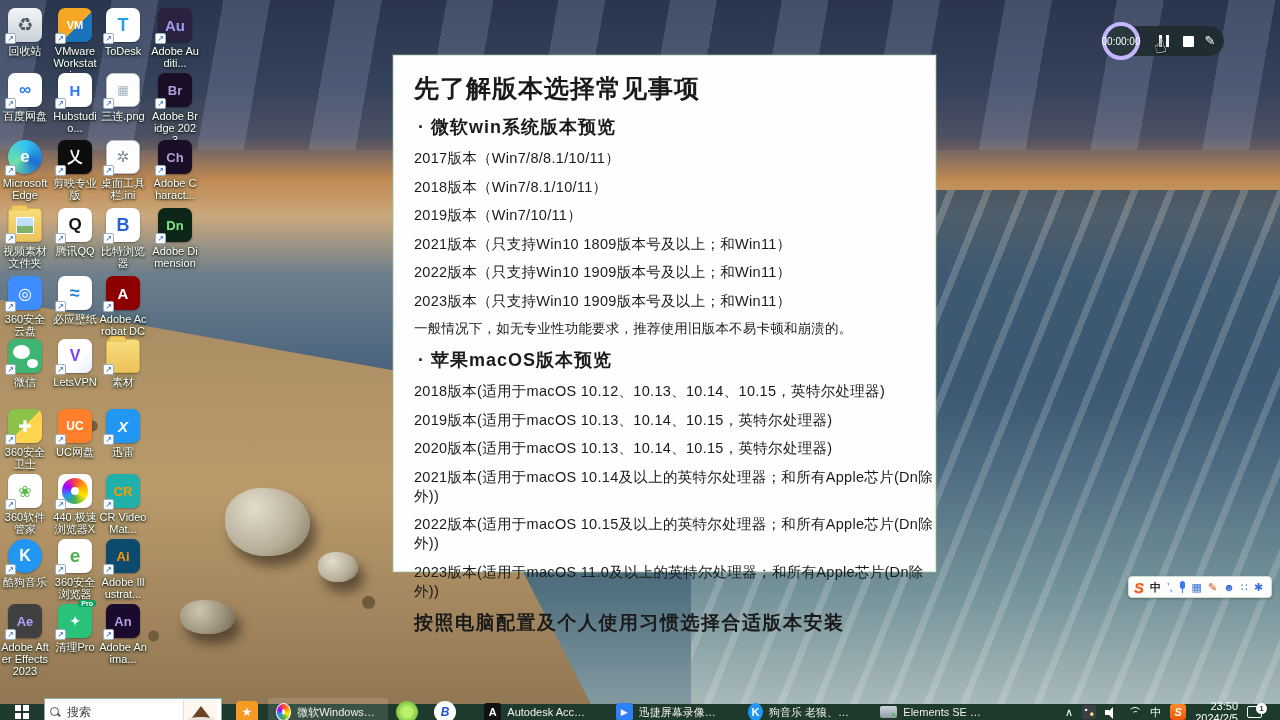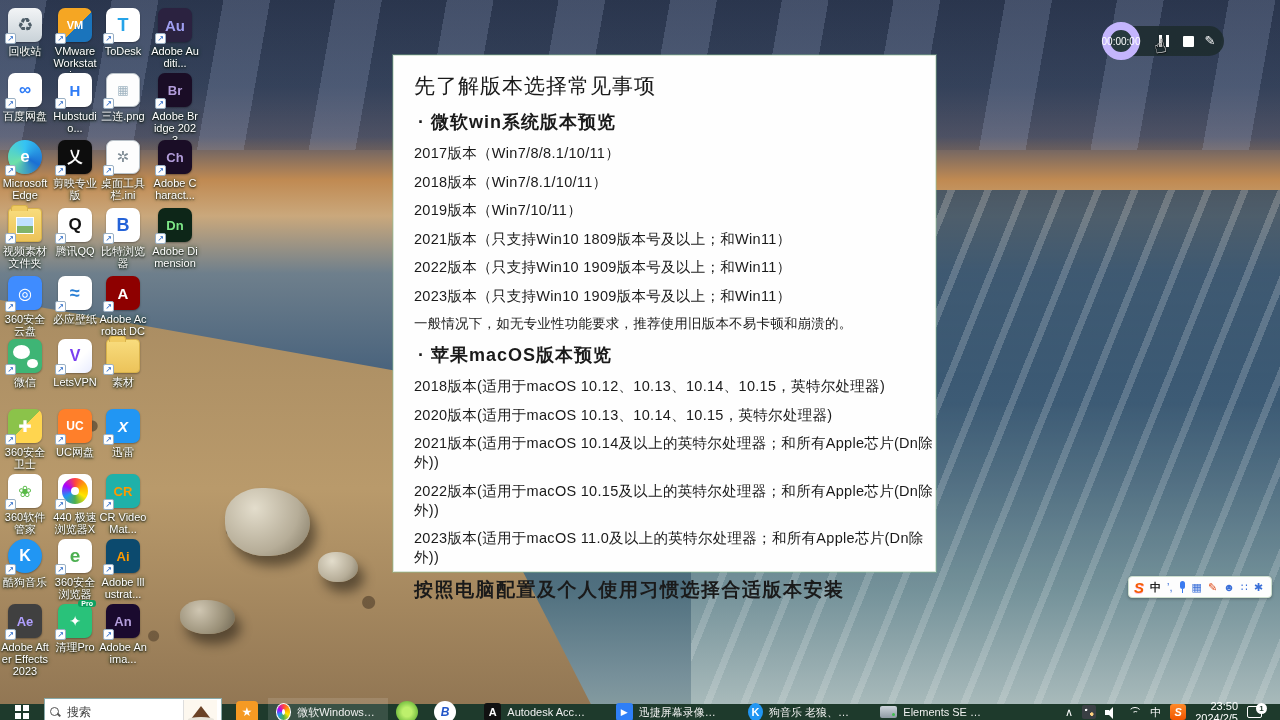--- a/index.html
+++ b/index.html
@@ -87,30 +87,30 @@
   .k-rdp .stand{position:absolute;left:9px;top:22px;width:16px;height:3px;background:#cfd6de;box-shadow:0 3px 0 -1px #b9c2cc}
   .k-rdp .badge{position:absolute;right:-3px;bottom:-2px;width:16px;height:16px;border-radius:50%;background:#fff;
     border:1px solid #aab;color:#2faa44;font-size:9px;line-height:14px;font-weight:bold}
   .k-txt{background:#fff;box-shadow:none;border:1px solid #aeb7bf;width:26px;height:32px;margin:0 auto;border-radius:1px;
     background-image:linear-gradient(#c9d0d6 1px,transparent 1px);background-size:100% 6px;background-position:0 8px;position:relative}
   .k-txt::before{content:"";position:absolute;right:-1px;top:-1px;border:5px solid #dfe4e8;border-left-color:transparent;border-bottom-color:transparent}
 
   
   .panel{position:absolute;left:393px;top:55px;width:543px;height:517px;background:#fefefe;
     border:1px solid #d9e6d9;box-shadow:0 0 0 1px rgba(140,200,150,.35);padding:12px 0 0 20px;color:#1a1a1a}
-  .panel .title{font-size:21px;font-weight:normal;letter-spacing:1px;margin:4px 0 8px}
+  .panel .title{font-size:25px;font-weight:bold;letter-spacing:1px;margin:4px 0 8px}
   .panel .sec{font-size:18px;font-weight:bold;margin:10px 0 10px 4px;letter-spacing:1px}
   .panel .ln{font-size:14.5px;margin:0 0 9.5px;letter-spacing:.3px}
   .panel .note{font-size:13.5px;margin:2px 0 4px;letter-spacing:.2px}
   .panel .footer{font-size:19px;font-weight:bold;margin-top:8px;letter-spacing:1.5px}
 
   
   .rec{position:absolute;left:1104px;top:26px;width:120px;height:30px;background:rgba(30,44,48,.92);border-radius:16px}
   .rec .timer{position:absolute;left:-2px;top:-4px;width:38px;height:38px;border-radius:50%;background:#27393d;
-    border:8px solid #c4b5fd;color:#fff;font-size:10px;display:flex;align-items:center;justify-content:center}
+    border:4px solid #c4b5fd;color:#fff;font-size:10px;display:flex;align-items:center;justify-content:center}
   .rec .btn{position:absolute;top:7px;width:16px;height:16px;color:#fff;text-align:center}
   .rec .pause{left:52px}
   .rec .pause i{display:inline-block;width:3px;height:12px;background:#fff;margin:2px 2px 0}
   .rec .stop{left:76px}
   .rec .stop i{display:inline-block;width:11px;height:11px;background:#fff;margin-top:2px;border-radius:1px}
   .rec .pen{left:98px;font-size:13px;line-height:16px}
   .cursor{position:absolute;left:1154px;top:34px;font-size:20px;color:#fff;
     text-shadow:0 0 2px #000,0 1px 1px #000;transform:rotate(-14deg);z-index:50}
 
   
@@ -466,20 +466,21 @@
   <div class="sec">· 微软win系统版本预览</div>
   <div class="ln">2017版本（Win7/8/8.1/10/11）</div>
   <div class="ln">2018版本（Win7/8.1/10/11）</div>
   <div class="ln">2019版本（Win7/10/11）</div>
   <div class="ln">2021版本（只支持Win10 1809版本号及以上；和Win11）</div>
   <div class="ln">2022版本（只支持Win10 1909版本号及以上；和Win11）</div>
   <div class="ln">2023版本（只支持Win10 1909版本号及以上；和Win11）</div>
   <div class="note">一般情况下，如无专业性功能要求，推荐使用旧版本不易卡顿和崩溃的。</div>
   <div class="sec">· 苹果macOS版本预览</div>
   <div class="ln">2018版本(适用于macOS 10.12、10.13、10.14、10.15，英特尔处理器)</div>
+  <div class="ln">2019版本(适用于macOS 10.13、10.14、10.15，英特尔处理器)</div>
   <div class="ln">2020版本(适用于macOS 10.13、10.14、10.15，英特尔处理器)</div>
   <div class="ln">2021版本(适用于macOS 10.14及以上的英特尔处理器；和所有Apple芯片(Dn除外))</div>
   <div class="ln">2022版本(适用于macOS 10.15及以上的英特尔处理器；和所有Apple芯片(Dn除外))</div>
   <div class="ln">2023版本(适用于macOS 11.0及以上的英特尔处理器；和所有Apple芯片(Dn除外))</div>
   <div class="footer">按照电脑配置及个人使用习惯选择合适版本安装</div>
 </div>
 
 <div class="rec">
   <div class="timer">00:00:00</div>
   <div class="btn pause"><i></i><i></i></div>

